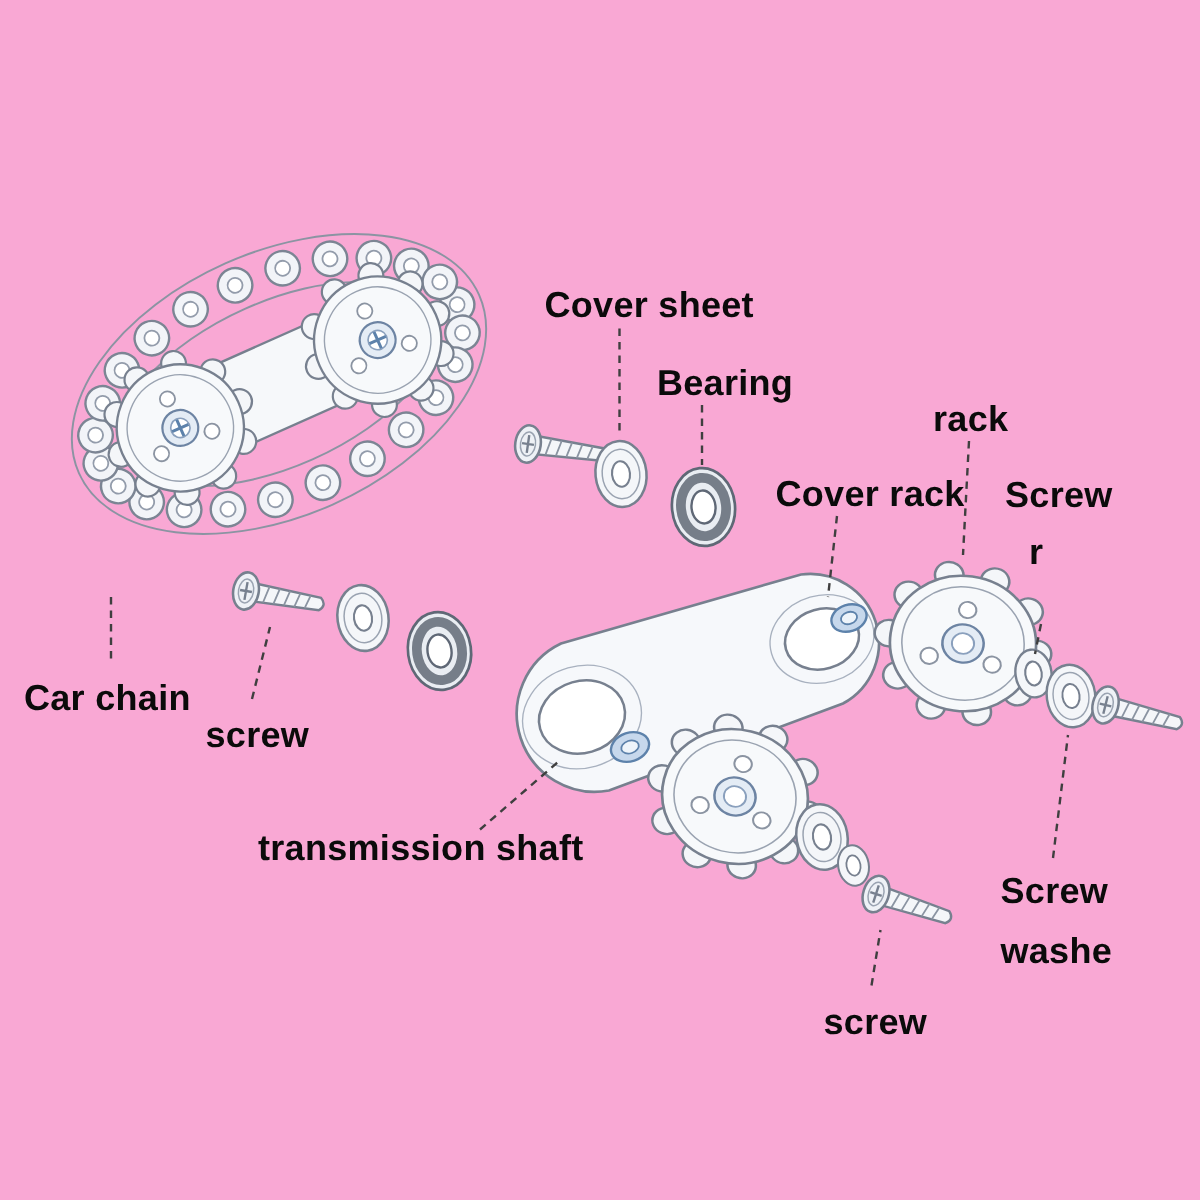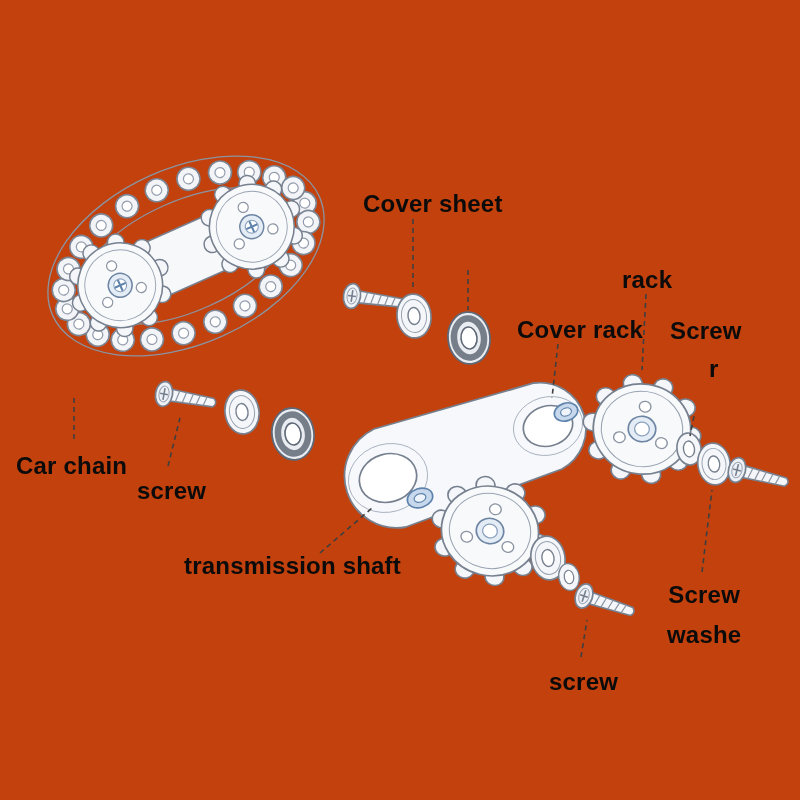--- a/index.html
+++ b/index.html
@@ -1,19 +1,18 @@
 <!DOCTYPE html>
 <html><head>
 <meta charset="utf-8">
 <style>
   html,body{margin:0;padding:0;background:#ffffff;}
   .canvas{
-    position:relative;width:800px;height:800px;background:#c2410c;overflow:hidden;
+    position:relative;width:800px;height:800px;background:#f9a8d4;overflow:hidden;
     font-family:"Liberation Sans",sans-serif;
-    text-align:center;
   }
   .art{position:absolute;left:0;top:0;}
   .label{
     position:absolute;font-weight:700;font-size:24px;color:#0b0b0b;
     white-space:nowrap;line-height:38px;letter-spacing:0.2px;
   }
   .label .ln{display:block;}
   .indent{padding-left:16px;}
 </style>
 </head>
@@ -181,35 +180,36 @@
       <line x1="74" y1="398" x2="74" y2="443"></line>
       <line x1="168" y1="466" x2="180" y2="418"></line>
       <line x1="320" y1="553" x2="372" y2="508"></line>
       <line x1="702" y1="572" x2="712" y2="490"></line>
       <line x1="581" y1="657" x2="587" y2="620"></line>
     </g>
   </svg>
 
   <div class="label" style="left:363px;top:185px">Cover sheet</div>
 
+  <div class="label" style="left:438px;top:237px">Bearing</div>
 
   <div class="label" style="left:622px;top:261px">rack</div>
 
   <div class="label" style="left:517px;top:311px">Cover rack</div>
 
   <div class="label" style="left:670px;top:312px">
     <span class="ln">Screw</span>
     <span class="ln indent">r</span>
   </div>
 
   <div class="label" style="left:16px;top:447px">Car chain</div>
 
   <div class="label" style="left:137px;top:472px">screw</div>
 
-  <div class="label" style="left:184px;top:547px">transmission shaft</div>
+  <div class="label" style="left:172px;top:547px">transmission shaft</div>
 
   <div class="label" style="left:667px;top:575px;line-height:40px">
     <span class="ln">Screw</span>
     <span class="ln">washe</span>
   </div>
 
   <div class="label" style="left:549px;top:663px">screw</div>
 
 </div>
 

